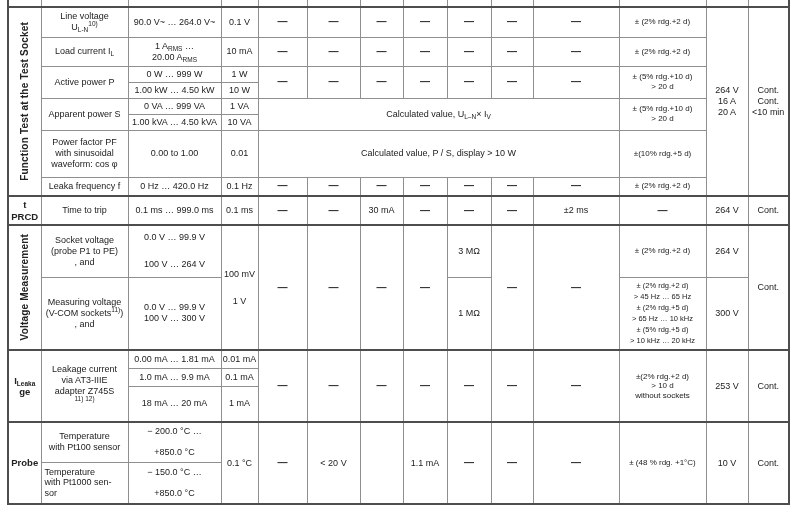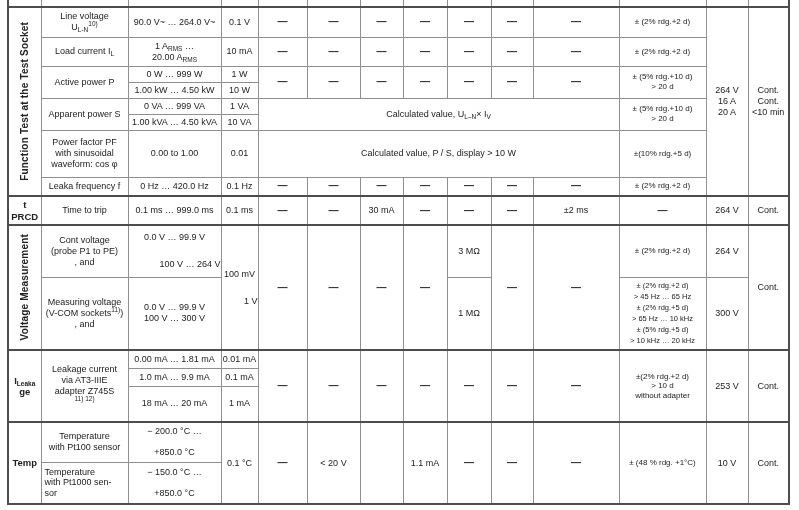--- a/index.html
+++ b/index.html
@@ -12,21 +12,21 @@
   tr.thick td{border-top:2px solid #4d4d4d;}
   .ln{display:block;}
   sub{font-size:6.5px;vertical-align:-2px;line-height:0;}
   sup{font-size:6.5px;vertical-align:4px;line-height:0;}
   .c-sec{font-weight:bold;font-size:9.5px;}
   .vlabel{writing-mode:vertical-rl;transform:rotate(180deg);font-weight:bold;font-size:10px;
           margin:0 auto;white-space:nowrap;letter-spacing:.2px;}
   .dash{font-size:10px;font-weight:bold;color:#333;}
   .c-acc{font-size:8px;}
   .acc-small{font-size:7.5px;line-height:11px;}
-  .gap14 .ln + .ln{margin-top:16px;text-align:right;}
+  .gap14 .ln + .ln{margin-top:16px;}
   .gap12 .ln + .ln{}
   .gap2 .ln + .ln{margin-top:10px;}
   .left{text-align:left;padding-left:3px;}
 </style>
 </head>
 <body>
 
 <table>
   <colgroup>
     <col style="width:33px">
@@ -194,21 +194,21 @@
     <td class="dash">—</td>
     <td>264 V</td>
     <td>Cont.</td>
   </tr>
 
   <tr class="thick" style="height:52px">
     <td class="c-sec" rowspan="2">
       <div class="vlabel">Voltage Measurement</div>
     </td>
     <td>
-      <span class="ln">Cont voltage</span>
+      <span class="ln">Socket voltage</span>
       <span class="ln">(probe P1 to PE)</span>
       <span class="ln">, and</span>
     </td>
     <td class="gap14">
       <span class="ln">0.0 V … 99.9 V</span>
       <span class="ln">100 V … 264 V</span>
     </td>
     <td class="gap14" rowspan="2">
       <span class="ln">100 mV</span>
       <span class="ln">1 V</span>
@@ -262,36 +262,36 @@
     <td class="dash" rowspan="3">—</td>
     <td class="dash" rowspan="3">—</td>
     <td class="dash" rowspan="3">—</td>
     <td class="dash" rowspan="3">—</td>
     <td class="dash" rowspan="3">—</td>
     <td class="dash" rowspan="3">—</td>
     <td class="dash" rowspan="3">—</td>
     <td class="c-acc" rowspan="3">
       <span class="ln">±(2% rdg.+2 d)</span>
       <span class="ln">&gt; 10 d</span>
-      <span class="ln">without adapter</span>
+      <span class="ln">without sockets</span>
     </td>
     <td rowspan="3">253 V</td>
     <td rowspan="3">Cont.</td>
   </tr>
   <tr style="height:18px">
     <td>1.0 mA … 9.9 mA</td>
     <td>0.1 mA</td>
   </tr>
   <tr style="height:36px">
     <td>18 mA … 20 mA</td>
     <td>1 mA</td>
   </tr>
 
   <tr class="thick" style="height:40px">
-    <td class="c-sec" rowspan="2">Temp</td>
+    <td class="c-sec" rowspan="2">Probe</td>
     <td>
       <span class="ln">Temperature</span>
       <span class="ln">with Pt100 sensor</span>
     </td>
     <td class="gap2">
       <span class="ln">− 200.0 °C …</span>
       <span class="ln">+850.0 °C</span>
     </td>
     <td rowspan="2">0.1 °C</td>
     <td class="dash" rowspan="2">—</td>

